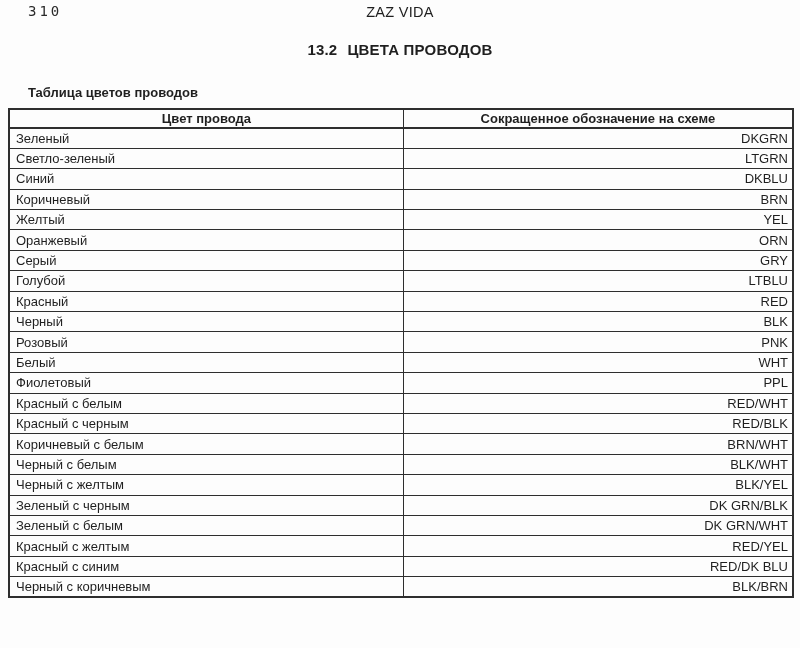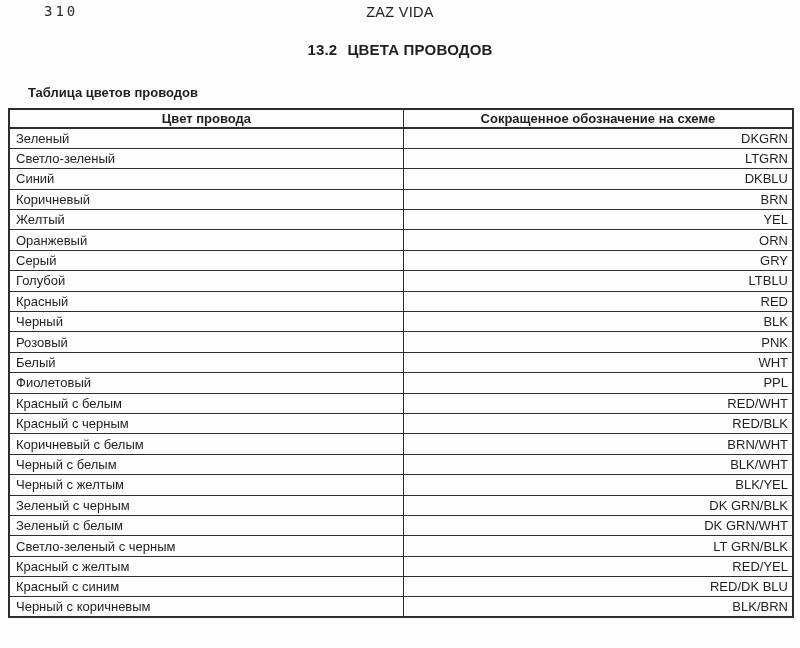--- a/index.html
+++ b/index.html
@@ -16,21 +16,21 @@
     font-family:"Liberation Sans", sans-serif;
     overflow:hidden;
   }
   .page-header{
     position:relative;
     height:20px;
     padding-top:4px;
   }
   .page-number{
     position:absolute;
-    left:44px;top:3px;
+    left:28px;top:3px;
     font-family:"DejaVu Sans Mono", monospace;
     font-size:14px;
     letter-spacing:3px;
     color:#2a2a2a;
   }
   .doc-title{
     text-align:center;
     font-size:14.5px;
     font-weight:normal;
     letter-spacing:0.3px;
@@ -179,24 +179,20 @@
     </tr>
       <tr>
       <td class="color-cell">Зеленый с черным</td>
       <td class="code-cell">DK GRN/BLK</td>
     </tr>
       <tr>
       <td class="color-cell">Зеленый с белым</td>
       <td class="code-cell">DK GRN/WHT</td>
     </tr>
       <tr>
-      <td class="color-cell">Светло-зеленый с черным</td>
-      <td class="code-cell">LT GRN/BLK</td>
-    </tr>
-      <tr>
       <td class="color-cell">Красный с желтым</td>
       <td class="code-cell">RED/YEL</td>
     </tr>
       <tr>
       <td class="color-cell">Красный с синим</td>
       <td class="code-cell">RED/DK BLU</td>
     </tr>
       <tr>
       <td class="color-cell">Черный с коричневым</td>
       <td class="code-cell">BLK/BRN</td>

